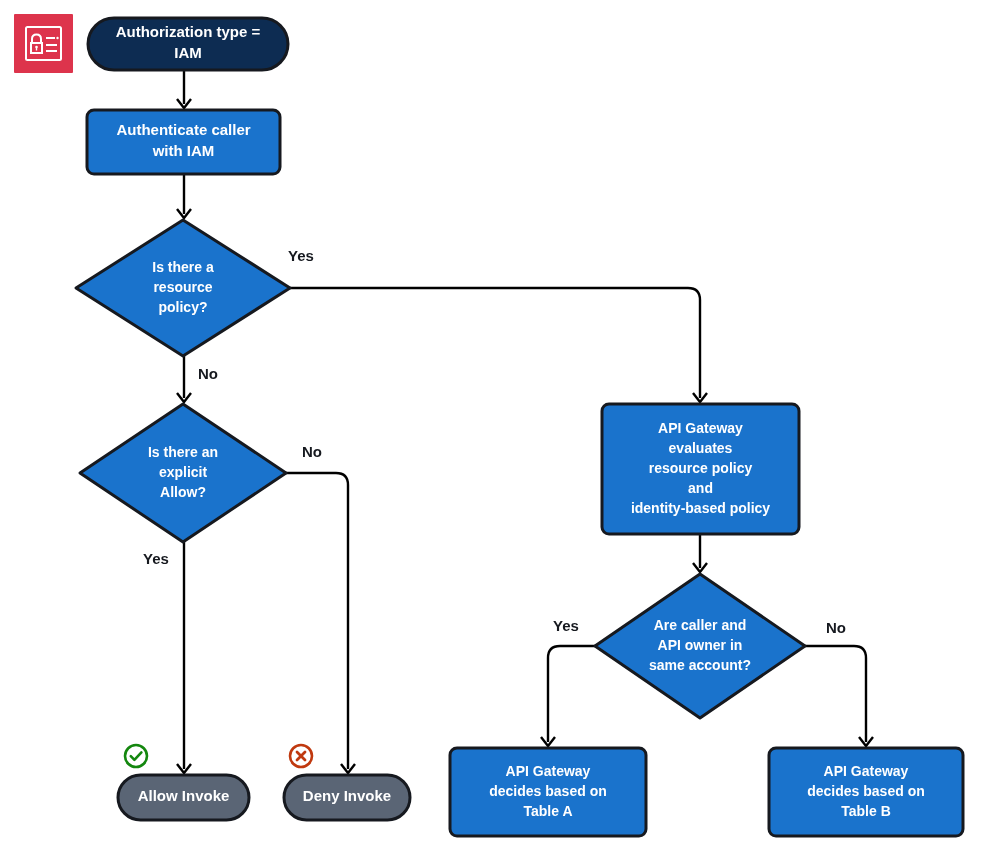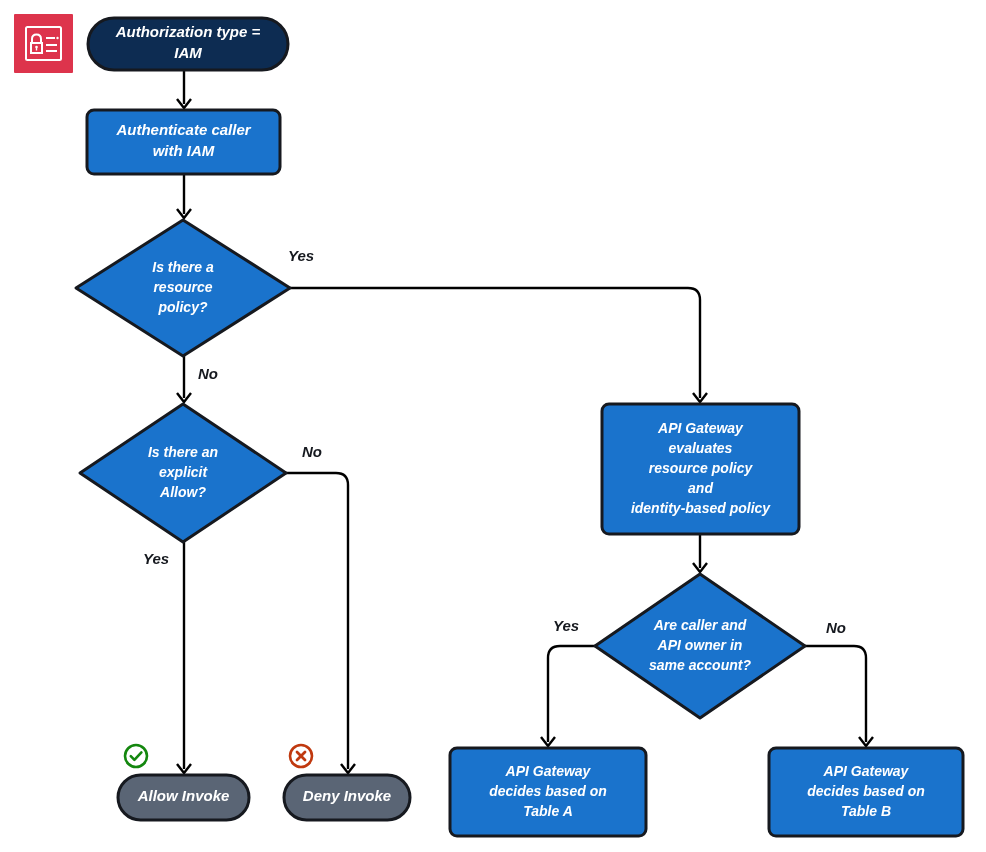--- a/index.html
+++ b/index.html
@@ -11,21 +11,20 @@
     width: 986px;
     height: 852px;
     font-family: "Liberation Sans", sans-serif;
     overflow: hidden;
   }
   #canvas {
     position: relative;
     width: 986px;
     height: 852px;
     background: #ffffff;
-    font-style: italic;
   }
   svg.diagram {
     position: absolute;
     left: 0;
     top: 0;
     width: 986px;
     height: 852px;
   }
   .node-label {
     font-family: "Liberation Sans", sans-serif;

